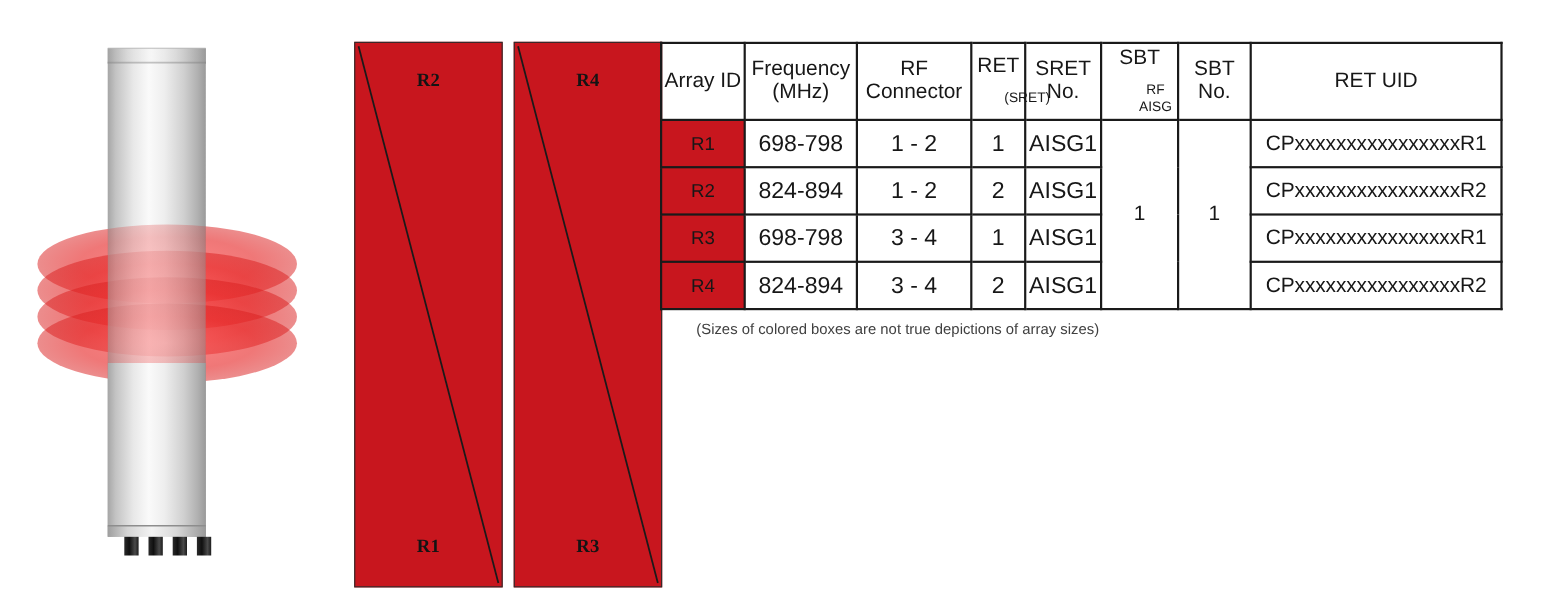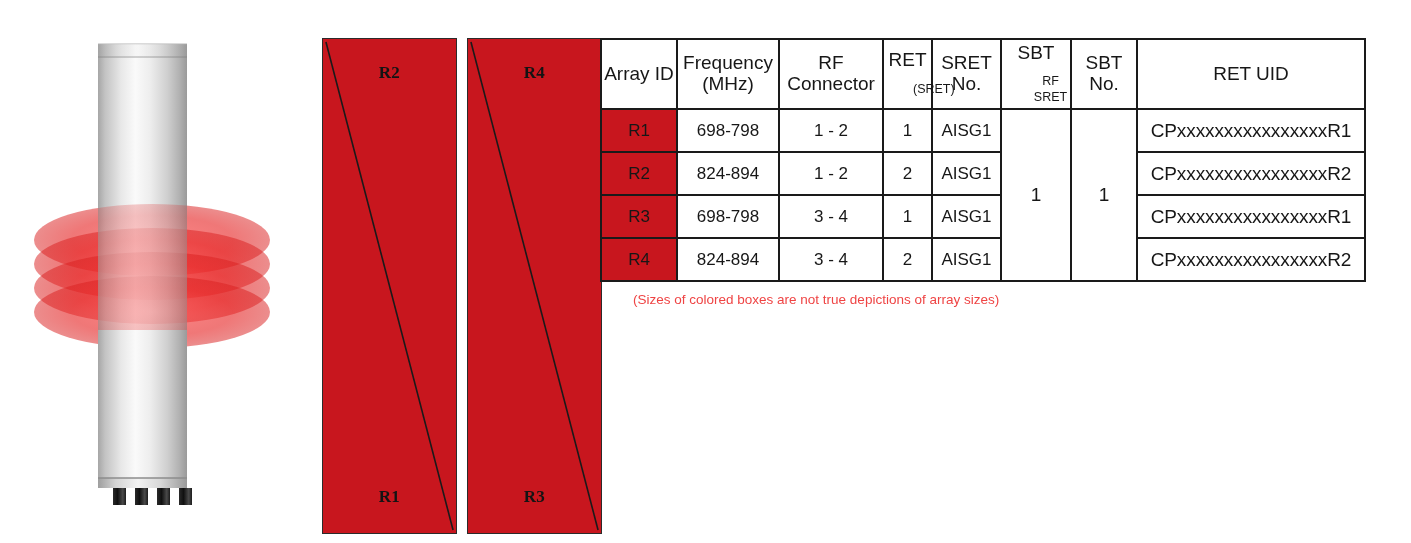--- a/index.html
+++ b/index.html
@@ -85,21 +85,21 @@
     margin-top: 11px;
     padding-left: 29px;
   }
   thead th .sub-big {
     display: block;
     font-size: 19px;
     line-height: 1.1;
   }
   tbody td {
     height: 43px;
-    font-size: 17px;
+    font-size: 21px;
   }
   td.arrayid-cell {
     background: #C8161E;
     color: #1a1a1a;
     font-size: 17px;
   }
   td.ret-uid-cell {
     text-align: left;
     padding-left: 13px;
     font-size: 19px;
@@ -114,21 +114,21 @@
   col.c-ret       { width: 49px;  }
   col.c-aisg      { width: 69px;  }
   col.c-sbtport   { width: 70px;  }
   col.c-sbtno     { width: 66px;  }
   col.c-retuid    { width: 228px; }
 
   #table-footnote {
     position: absolute;
     left: 633px; top: 292px;
     font-size: 13.5px;
-    color: #ef4444;
+    color: #404040;
     font-family: "Liberation Sans", sans-serif;
     white-space: nowrap;
   }
 </style>
 </head>
 <body>
 
 <div id="antenna-illustration">
   <svg viewBox="0 0 315 543" width="315" height="543">
     <defs>
@@ -238,21 +238,21 @@
         <th>
           <span>RET</span>
           <span class="sub">(SRET)</span>
         </th>
         <th>
           <span>SRET</span>
           <span class="sub-big">No.</span>
         </th>
         <th>
           <span>SBT</span>
-          <span class="sub">RF SRET</span>
+          <span class="sub">RF AISG</span>
         </th>
         <th>
           <span>SBT</span>
           <span class="sub-big">No.</span>
         </th>
         <th>
           <span>RET UID</span>
         </th>
       </tr>
     </thead>

